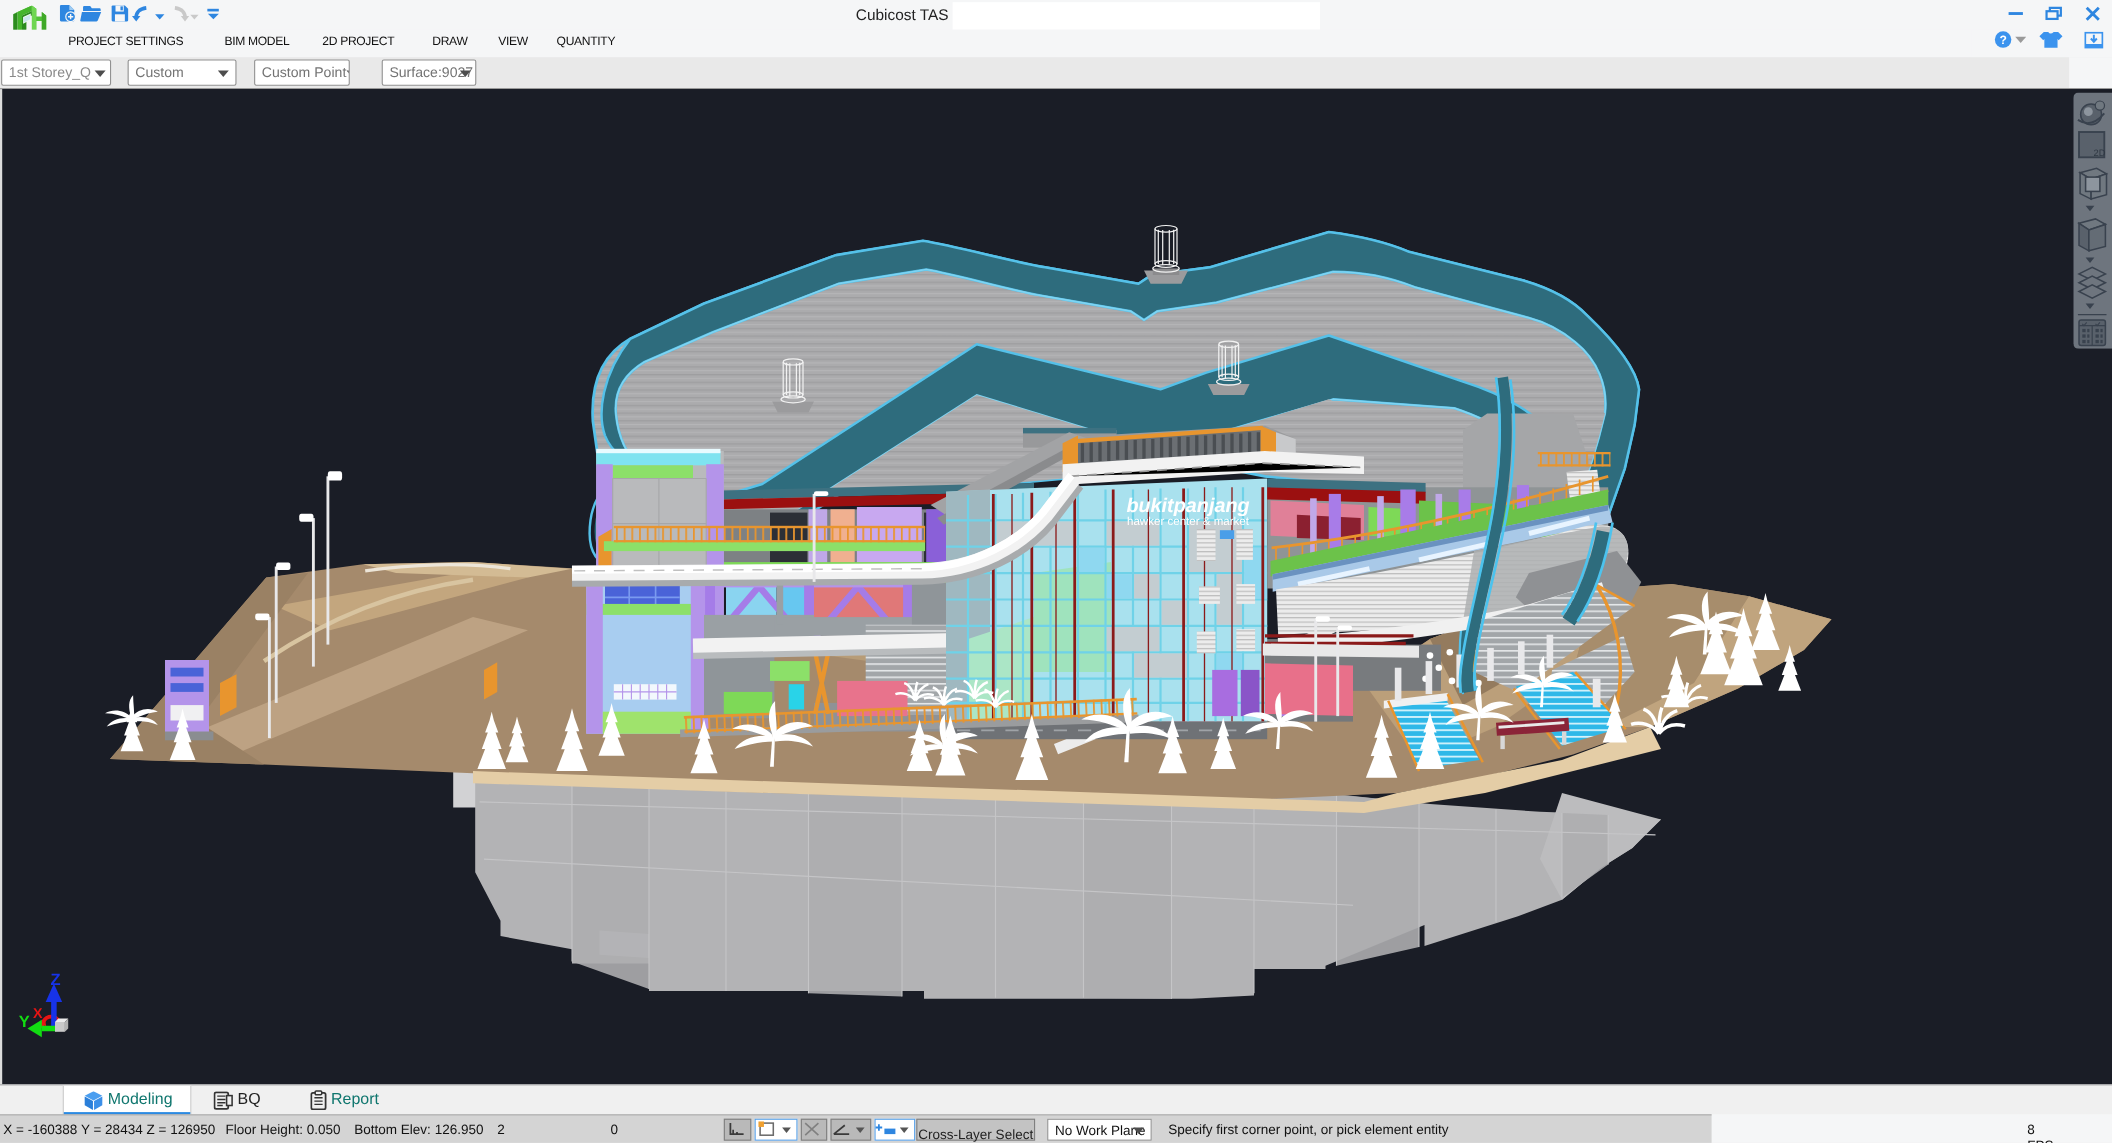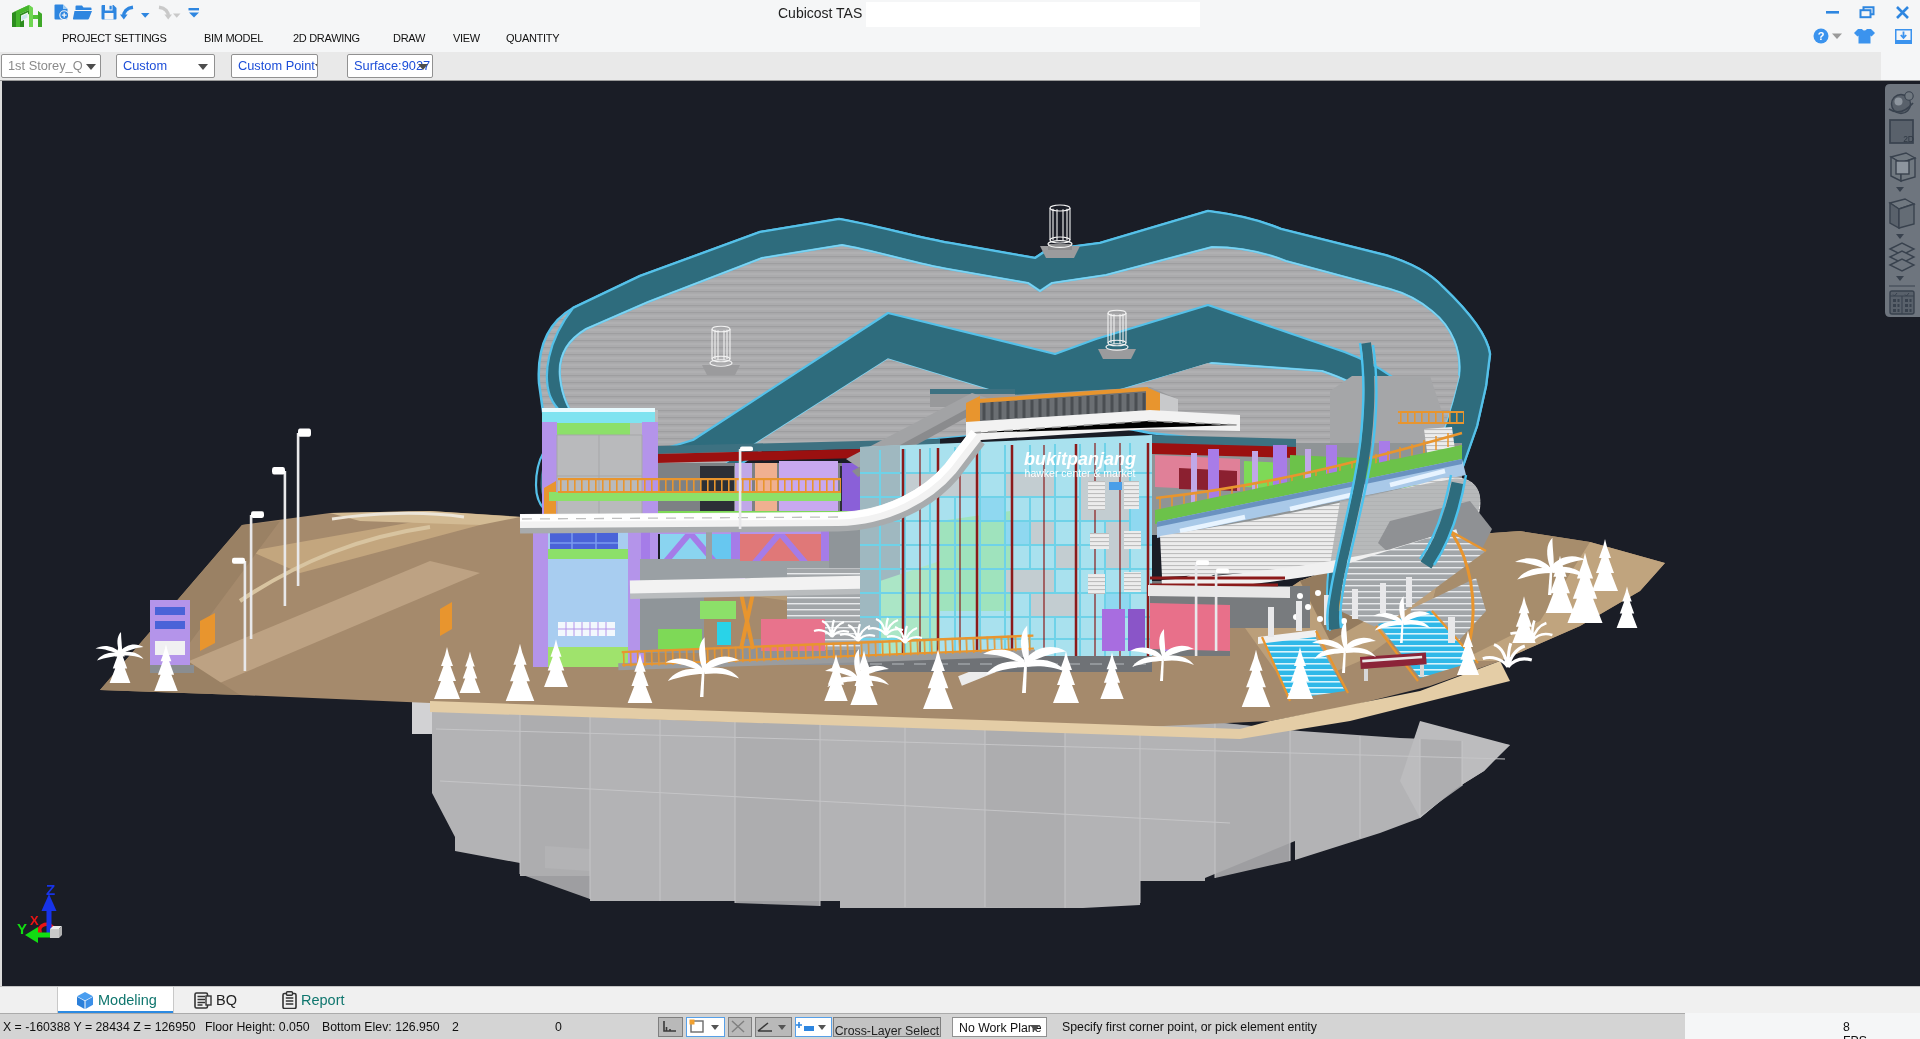--- a/index.html
+++ b/index.html
@@ -8,32 +8,32 @@
 #app{position:relative;width:1920px;height:1039px;background:#f5f6f7;}
 
 #titlebar{position:absolute;left:0;top:0;width:1840px;height:27px;background:#f5f6f7;}
 #title{position:absolute;left:778px;top:5px;font-size:14px;color:#222;}
 #searchbox{position:absolute;left:866px;top:2px;width:334px;height:25px;background:#fff;}
 
 #menubar{position:absolute;left:0;top:27px;width:1792px;height:25px;background:#f5f6f7;font-size:11px;letter-spacing:-0.3px;color:#111;}
 #menubar span{position:absolute;top:5px;}
 
 #toolbar2{position:absolute;left:0;top:52px;width:1920px;height:29px;background:#e9e9e9;border-bottom:1px solid #9a9a9a;}
-.combo{position:absolute;top:2px;height:24px;background:#fff;border:1px solid #919191;border-radius:2px;font-size:12.8px;color:#1d4ed8;padding:3px 0 0 6px;white-space:nowrap;overflow:hidden;}
+.combo{position:absolute;top:2px;height:24px;background:#fff;border:1px solid #919191;border-radius:2px;font-size:12.8px;color:#737373;padding:3px 0 0 6px;white-space:nowrap;overflow:hidden;}
 .combo .arr{position:absolute;top:9px;width:0;height:0;border-left:5px solid transparent;border-right:5px solid transparent;border-top:6px solid #4d4d4d;}
 
 #viewport{position:absolute;left:0;top:81px;width:1920px;height:905px;background:#1a1d26;}
 #vpsvg{position:absolute;left:0;top:0;}
 
 #tabbar{position:absolute;left:0;top:986px;width:1920px;height:27px;background:#f0f0f0;border-top:1px solid #c4c4c4;}
 #tab-modeling{position:absolute;left:57px;top:0px;width:117px;height:27px;background:#fff;border-left:1px solid #c8c8c8;border-right:1px solid #c8c8c8;}
 #tab-modeling .bluebar{position:absolute;left:0;bottom:0;width:100%;height:3px;background:#2b8ae2;}
 .tabtxt{position:absolute;top:5px;font-size:14.5px;}
 
-#statusbar{position:absolute;left:0;top:1013px;width:1685px;height:26px;background:#d4d4d4;border-top:1px solid #ababab;font-size:12.3px;color:#111;}
+#statusbar{position:absolute;left:0;top:1013px;width:1556px;height:26px;background:#d4d4d4;border-top:1px solid #ababab;font-size:12.3px;color:#111;}
 #statusbar .t{position:absolute;top:6px;}
 .sbtn{position:absolute;top:3px;height:20px;border:1px solid #7f7f7f;background:#b9b9b9;}
 .sbtn.w{background:#fff;border:1px solid #57a0e8;}
 </style>
 </head>
 <body>
 <div id="app">
 
   <div id="titlebar">
     <div id="searchbox"></div>
@@ -90,21 +90,21 @@
     </g>
     <g fill="#2e86e0">
       <rect x="134.5" y="5" width="10.5" height="2.4"></rect>
       <polygon points="135,9.5 145,9.5 140,14.5"></polygon>
     </g>
   </svg>
 
   <div id="menubar">
     <span style="left:62px">PROJECT&nbsp;SETTINGS</span>
     <span style="left:204px">BIM MODEL</span>
-    <span style="left:293px">2D DRAWING</span>
+    <span style="left:293px">2D PROJECT</span>
     <span style="left:393px">DRAW</span>
     <span style="left:453px">VIEW</span>
     <span style="left:506px">QUANTITY</span>
   </div>
 
   <svg style="position:absolute;left:1806px;top:27px" width="110" height="20" viewBox="0 0 110 20">
     <circle cx="15" cy="9" r="7.5" fill="#3b93ee"></circle>
     <text x="15" y="13" font-size="11" font-weight="bold" fill="#fff" text-anchor="middle">?</text>
     <polygon points="26,6.5 36,6.5 31,12" fill="#9a9a9a"></polygon>
     <path d="M52 2 l4 0 q2 3 5 0 l4 0 4 4 -3.5 3.5 -1 -1 0 8 -12 0 0 -8 -1 1 -3.5 -3.5 z" fill="#3b93ee"></path>

